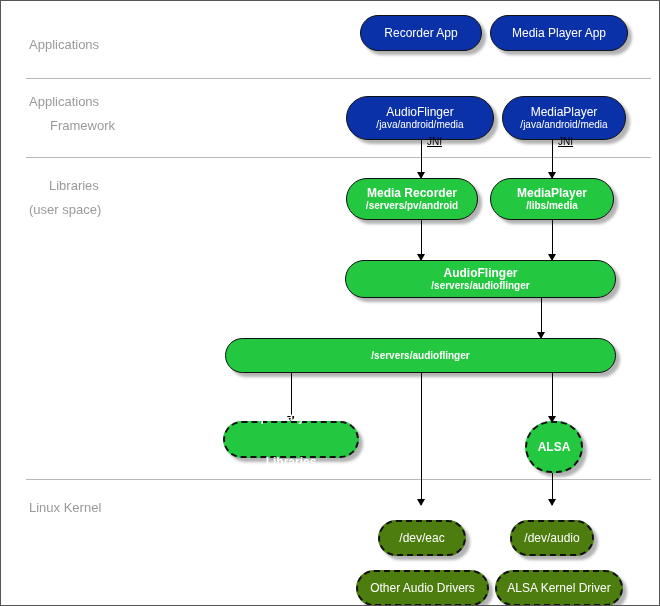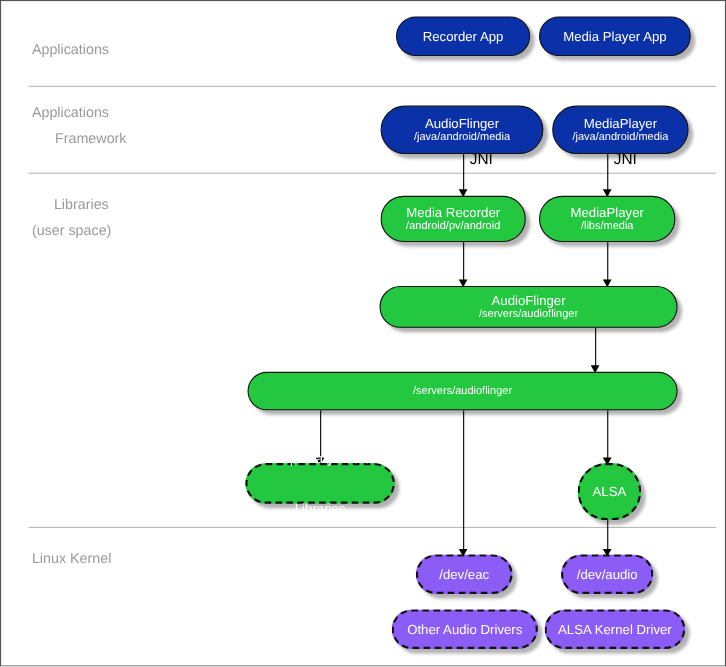--- a/index.html
+++ b/index.html
@@ -53,46 +53,47 @@
     font-size: 12px;
     line-height: 14px;
     white-space: nowrap;
   }
   .node .sub {
     font-size: 10px;
     line-height: 12px;
     white-space: nowrap;
   }
   .node.blue  { background: #0b31a8; }
-  .node.green { background: #23c840; }
-  .node.red   { background: #8b5cf6; }
+  .node.green { background: #23c840; font-weight: bold; }
+  .node.red   { background: #4d7c0f; margin-top: 16px; }
   .node.dashed { border: 2px dashed #111111; gap: 31px; }
 
   
   .vline {
     position: absolute;
     width: 1px;
     background: #000000;
     z-index: 1;
   }
   .arrowhead {
     position: absolute;
     width: 0;
     height: 0;
     border-left: 4px solid transparent;
     border-right: 4px solid transparent;
     border-top: 7px solid #000000;
     z-index: 2;
   }
   .edge-label {
     position: absolute;
-    font-size: 14px;
+    font-size: 10px;
     color: #000000;
     white-space: nowrap;
     z-index: 4;
+    text-decoration: underline;
   }
 </style>
 </head>
 <body>
 
 <div id="canvas">
 
   <div class="divider" style="top:77px;"></div>
   <div class="divider" style="top:156px;"></div>
   <div class="divider" style="top:478px;"></div>
@@ -149,21 +150,21 @@
     <span class="sub">/java/android/media</span>
   </div>
 
   <div class="node blue" style="left:501px; top:95px; width:124px; height:44px;">
     <span class="title">MediaPlayer</span>
     <span class="sub">/java/android/media</span>
   </div>
 
   <div class="node green" style="left:345px; top:177px; width:132px; height:42px;">
     <span class="title">Media Recorder</span>
-    <span class="sub">/android/pv/android</span>
+    <span class="sub">/servers/pv/android</span>
   </div>
 
   <div class="node green" style="left:489px; top:177px; width:124px; height:42px;">
     <span class="title">MediaPlayer</span>
     <span class="sub">/libs/media</span>
   </div>
 
   <div class="node green" style="left:344px; top:259px; width:271px; height:38px;">
     <span class="title">AudioFlinger</span>
     <span class="sub">/servers/audioflinger</span>

